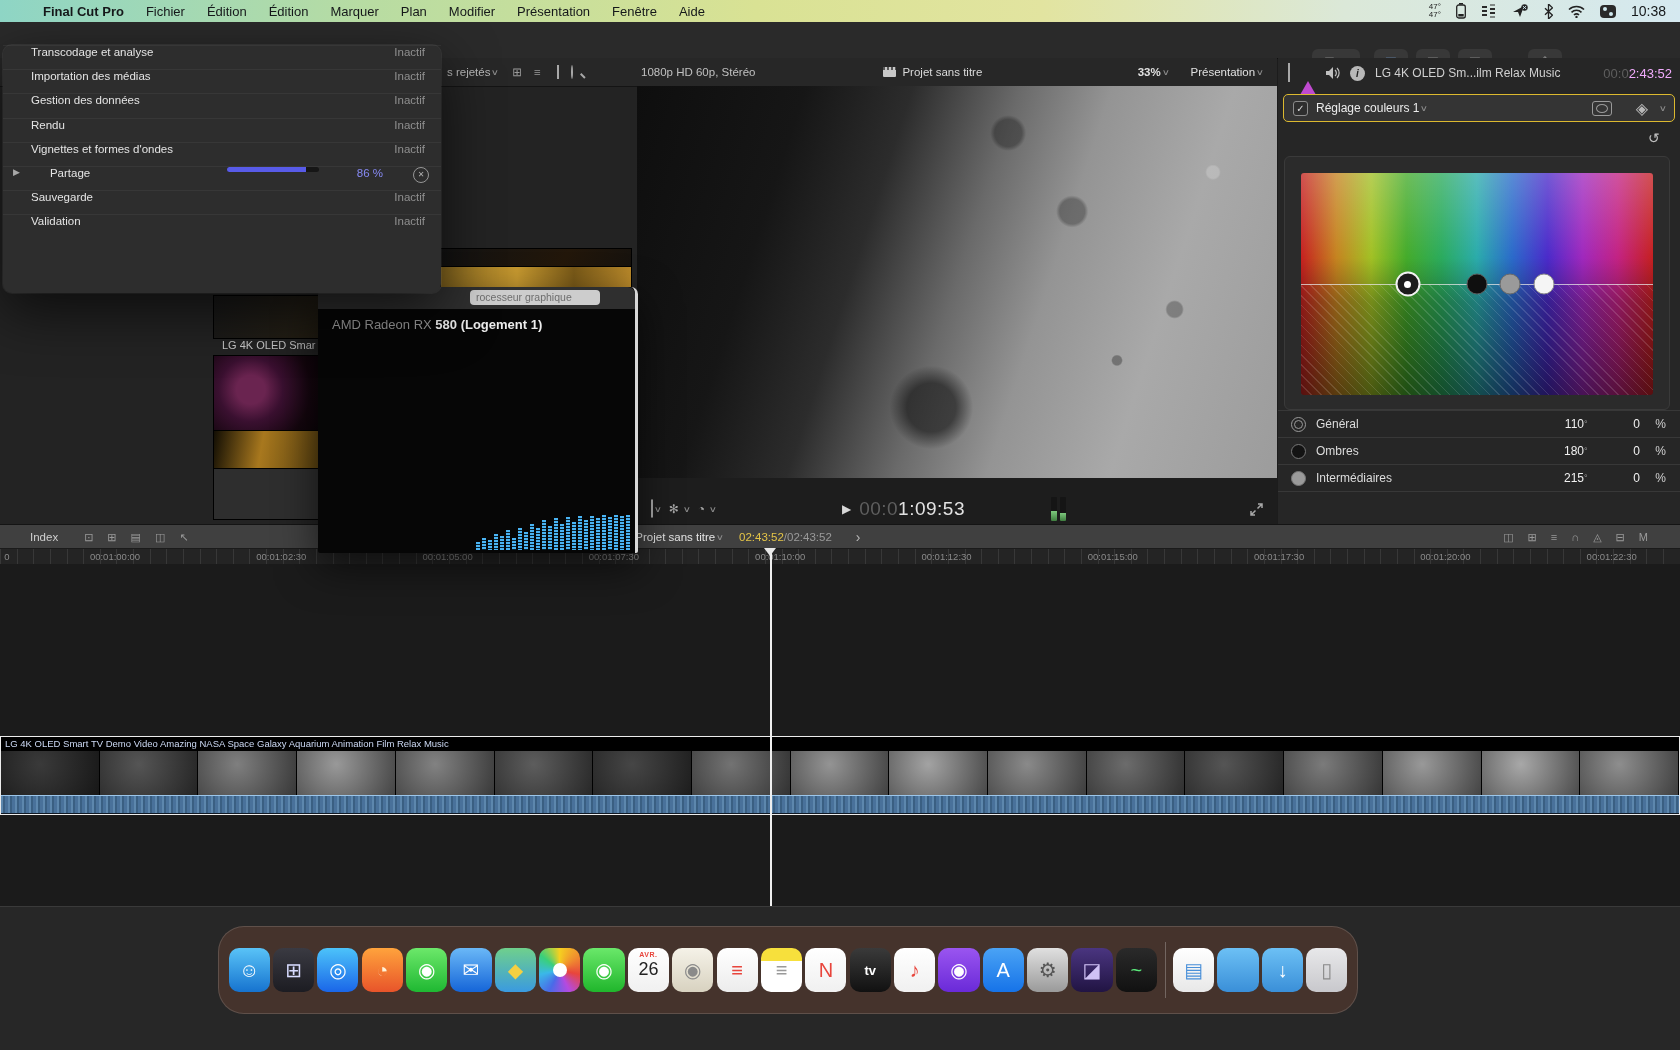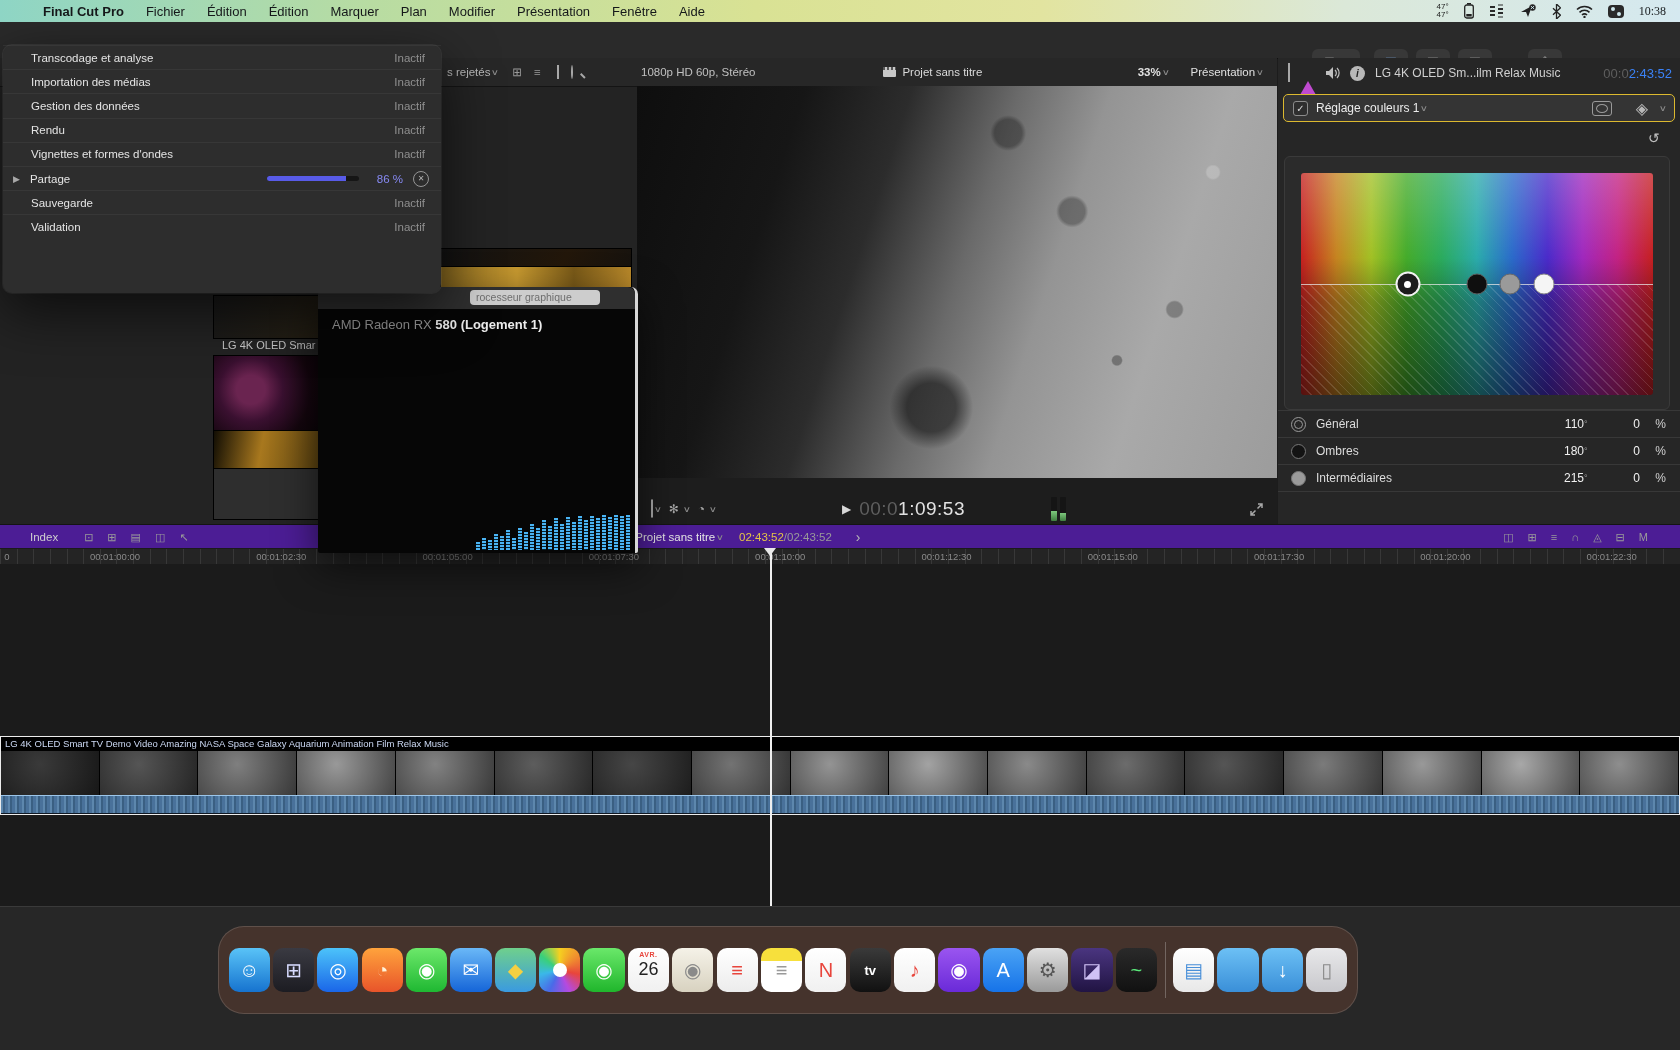--- a/index.html
+++ b/index.html
@@ -11,21 +11,21 @@
   
   #menubar{left:0;top:0;width:1680px;height:22px;z-index:60;
     background:linear-gradient(90deg,#8ed5c5 0%,#b8dca2 22%,#d9e294 45%,#e2e4a0 62%,#dbe8d8 80%,#d5e9f0 100%);
     color:#15181a;font-size:13px;display:flex;align-items:center;}
   #menu-items{display:flex;align-items:center;gap:0;padding-left:10px;}
   .menu-item{padding:0 11px;height:22px;display:flex;align-items:center;cursor:default;}
   .menu-item.app{font-weight:bold;}
   #menu-status{margin-left:auto;display:flex;align-items:center;gap:15px;padding-right:14px;}
   #temp{font-size:8px;line-height:8px;text-align:right;color:#222;}
   .sticon{display:flex;align-items:center;}
-  #clock{font-size:12px;font-family:Liberation Serif, serif;}
+  #clock{font-size:14px;}
   
   #toolbar{left:0;top:22px;width:1680px;height:36px;background:#2a2a2a;border-bottom:1px solid #121212;}
   .tl-dot{width:12px;height:12px;border-radius:50%;background:#4a4a4a;position:absolute;top:34px;}
   .tb-btn{position:absolute;top:27px;height:25px;border-radius:6px;background:#383838;
     color:#bdbdbd;display:flex;align-items:center;justify-content:center;font-size:13px;}
   
   #browser{left:0;top:58px;width:637px;height:466px;background:#232323;border-right:1px solid #0c0c0c;}
   .panetop{position:absolute;left:0;top:0;width:100%;height:28px;background:#272727;
     border-bottom:1px solid #141414;color:#b8b8b8;font-size:11.5px;}
   .thumb{position:absolute;border:1px solid #000;}
@@ -77,21 +77,21 @@
   .srow{height:26px;display:flex;align-items:center;border-top:1px solid #383838;font-size:12px;color:#dcdcdc;}
   .scirc{width:15px;height:15px;border-radius:50%;margin:0 10px 0 13px;box-sizing:border-box;}
   .sdeg{width:52px;text-align:right;color:#f0f0f0;}
   .sdegu{width:16px;color:#9a9a9a;font-size:9px;vertical-align:top;}
   .spct{width:40px;text-align:right;color:#f0f0f0;}
   .spctu{width:26px;text-align:right;color:#d0d0d0;margin-right:14px;}
   #insp-bottom{left:0;top:439px;width:402px;height:27px;background:#2b2b2b;border-top:1px solid #1a1a1a;}
   #save-btn{position:absolute;right:18px;top:4px;height:19px;padding:0 12px;background:#585858;
     border-radius:5px;color:#f2f2f2;font-size:11.5px;display:flex;align-items:center;}
   
-  #tl-toolbar{left:0;top:524px;width:1680px;height:24px;background:#4c1d95;border-top:1px solid #141414;
+  #tl-toolbar{left:0;top:524px;width:1680px;height:24px;background:#404040;border-top:1px solid #141414;
     color:#c8c8c8;font-size:11.5px;}
   .tlic{color:#9a9a9a;font-size:11px;margin-right:14px;}
   #ruler{left:0;top:548px;width:1680px;height:16px;background:#242424;border-top:1px solid #1b1b1b;
     border-bottom:1px solid #191919;
     background-image:repeating-linear-gradient(90deg,#383838 0 1px,transparent 1px 16.63px);}
   .ruler-label{position:absolute;top:2px;width:70px;text-align:center;font-size:9.5px;color:#8a8a8a;}
   #tl-body{left:0;top:564px;width:1680px;height:486px;background:#1b1b1b;}
   #tl-lower{position:absolute;left:0;top:342px;width:1680px;height:144px;background:#272727;border-top:1px solid #3a3a3a;}
   #clip{position:absolute;left:0;top:172px;width:1678px;height:77px;border:1px solid #ececec;background:#101823;}
   #clip-label{height:14px;background:#000000;color:#ccd9f4;font-size:9.5px;line-height:14px;
@@ -102,22 +102,22 @@
     background:repeating-linear-gradient(90deg,#5d87ad 0 2px,#3a5f82 2px 4px,#49719a 4px 7px);}
   #playhead{position:absolute;left:770px;top:548px;width:1.5px;height:358px;background:#efefef;z-index:20;}
   #ph-head{position:absolute;left:764px;top:548px;width:0;height:0;z-index:21;
     border-left:6px solid transparent;border-right:6px solid transparent;border-top:8px solid #e8e8e8;}
   
   #tasks{left:3px;top:45px;width:438px;height:248px;background:#2d2d2d;border-radius:9px;z-index:40;
     box-shadow:0 18px 55px rgba(0,0,0,.65),0 0 0 1px rgba(255,255,255,.08);}
   #tasks-title{height:26px;display:flex;align-items:center;justify-content:center;
     color:#d4d4d4;font-size:12px;font-weight:bold;position:relative;}
   .traffic{position:absolute;top:7px;width:12px;height:12px;border-radius:50%;}
-  .trow{height:23.2px;display:flex;align-items:center;font-size:11.5px;color:#e4e4e4;
-    border-top:1px solid rgba(255,255,255,.05);}
+  .trow{height:23.2px;display:flex;font-size:11.5px;color:#e4e4e4;
+    border-top:1px solid rgba(255,255,255,.05);gap:20px;}
   .trow .lbl{margin-left:28px;}
   .trow .sta{margin-left:auto;margin-right:16px;color:#8f8f8f;}
   #ptrack{margin-left:auto;width:92px;height:5px;border-radius:2.5px;background:#161616;position:relative;overflow:hidden;}
   #pfill{position:absolute;left:0;top:0;height:100%;background:#585be8;}
   #ppct{width:44px;text-align:right;color:#8689f2;margin-right:10px;}
   #pcancel{width:14px;height:14px;border:1.5px solid #969696;border-radius:50%;color:#b0b0b0;
     font-size:8px;line-height:14px;text-align:center;margin-right:12px;}
   #gpuwin{left:318px;top:287px;width:317px;height:266px;background:#060606;z-index:30;
     border-radius:7px 7px 2px 2px;border-right:3px solid #d8d8d8;box-shadow:0 14px 40px rgba(0,0,0,.6);}
   #gpu-titlebar{height:22px;background:#2f2f2f;border-radius:7px 7px 0 0;position:relative;}
@@ -240,21 +240,21 @@
       <span class="insp-ic"><span class="icon-colortri" style="border-bottom-color:#c04ad0"></span></span>
       <span class="insp-ic">
         <svg width="14" height="12" viewBox="0 0 14 12">
             <path d="M0 4h3l4-4v12L3 8H0z" fill="#c0c0c0"></path>
             <path d="M9 3a4 4 0 010 6M11 1a7 7 0 010 10" stroke="#c0c0c0" fill="none" stroke-width="1.2"></path>
           </svg>
       </span>
       <span class="insp-ic icon-info">i</span>
       <span style="font-size:12px;color:#d0d0d0">LG 4K OLED Sm...ilm Relax Music</span>
       <span style="margin-left:auto;margin-right:8px;font-size:13px">
-        <span style="color:#5e5e5e">00:0</span><span style="color:#3b82f6">2:43:52</span>
+        <span style="color:#5e5e5e">00:0</span><span style="color:#f0abfc">2:43:52</span>
       </span>
     </div>
     <div id="effect-row" class="abs">
       <span id="cbx">✓</span>
       <span style="font-size:12px;color:#ececec">Réglage couleurs 1</span>
       <span class="chev">∨</span>
       <span style="margin-left:auto" class="icon-mask"></span>
       <span style="margin:0 10px 0 24px;color:#b8b8b8">◈</span>
       <span class="chev" style="margin-right:8px">∨</span>
     </div>

